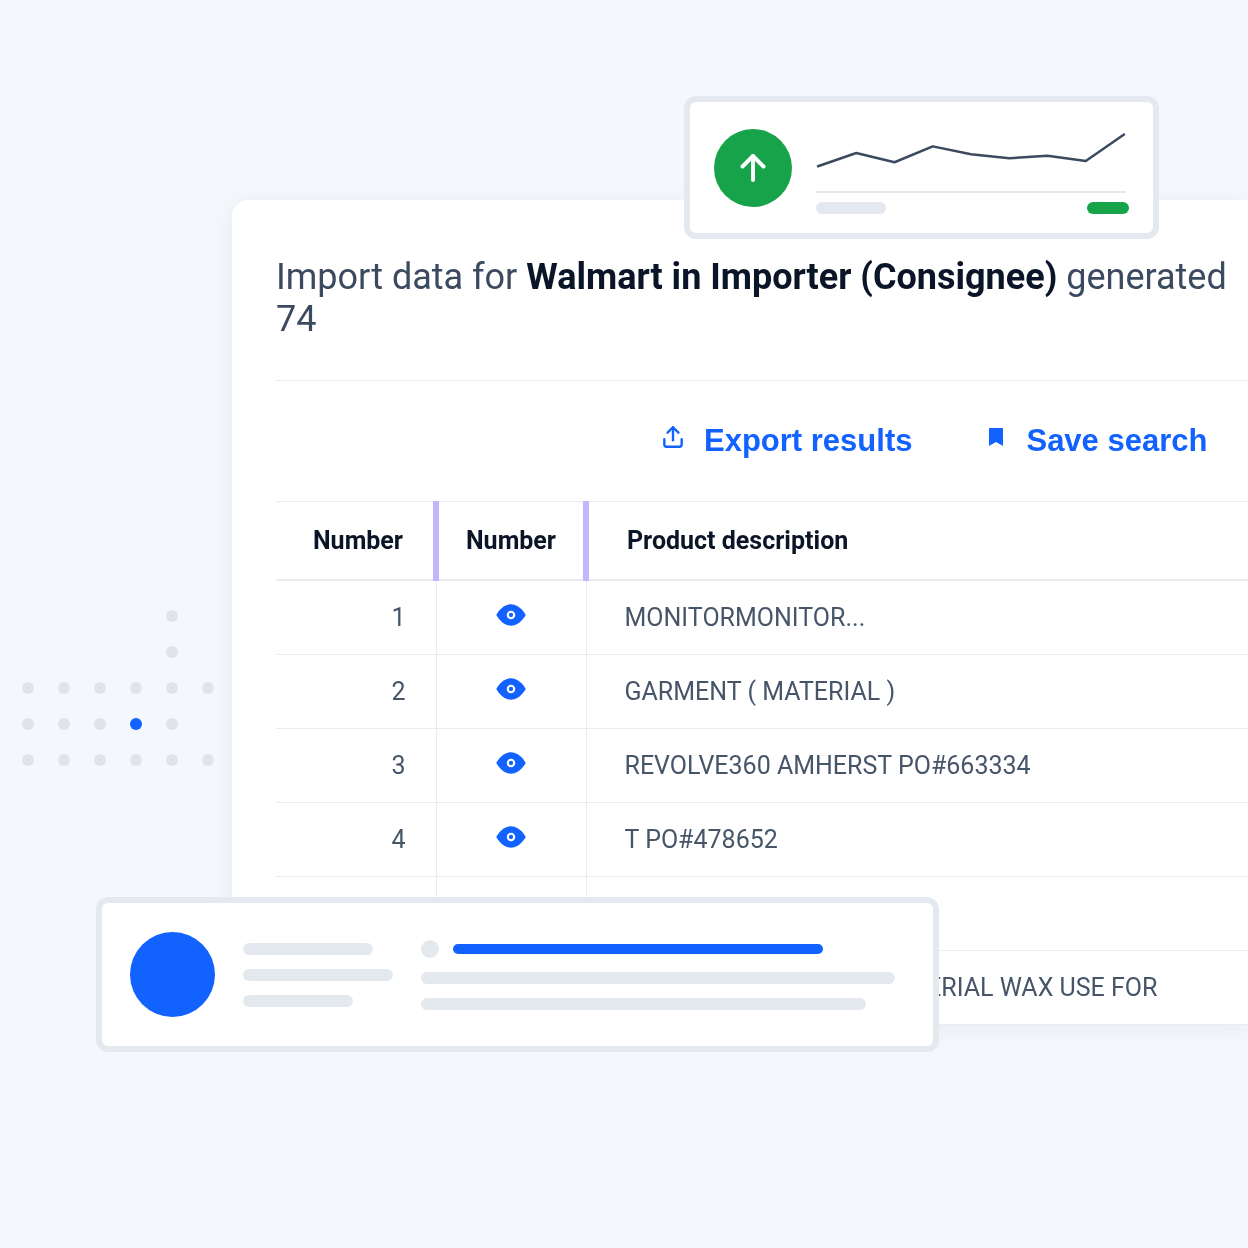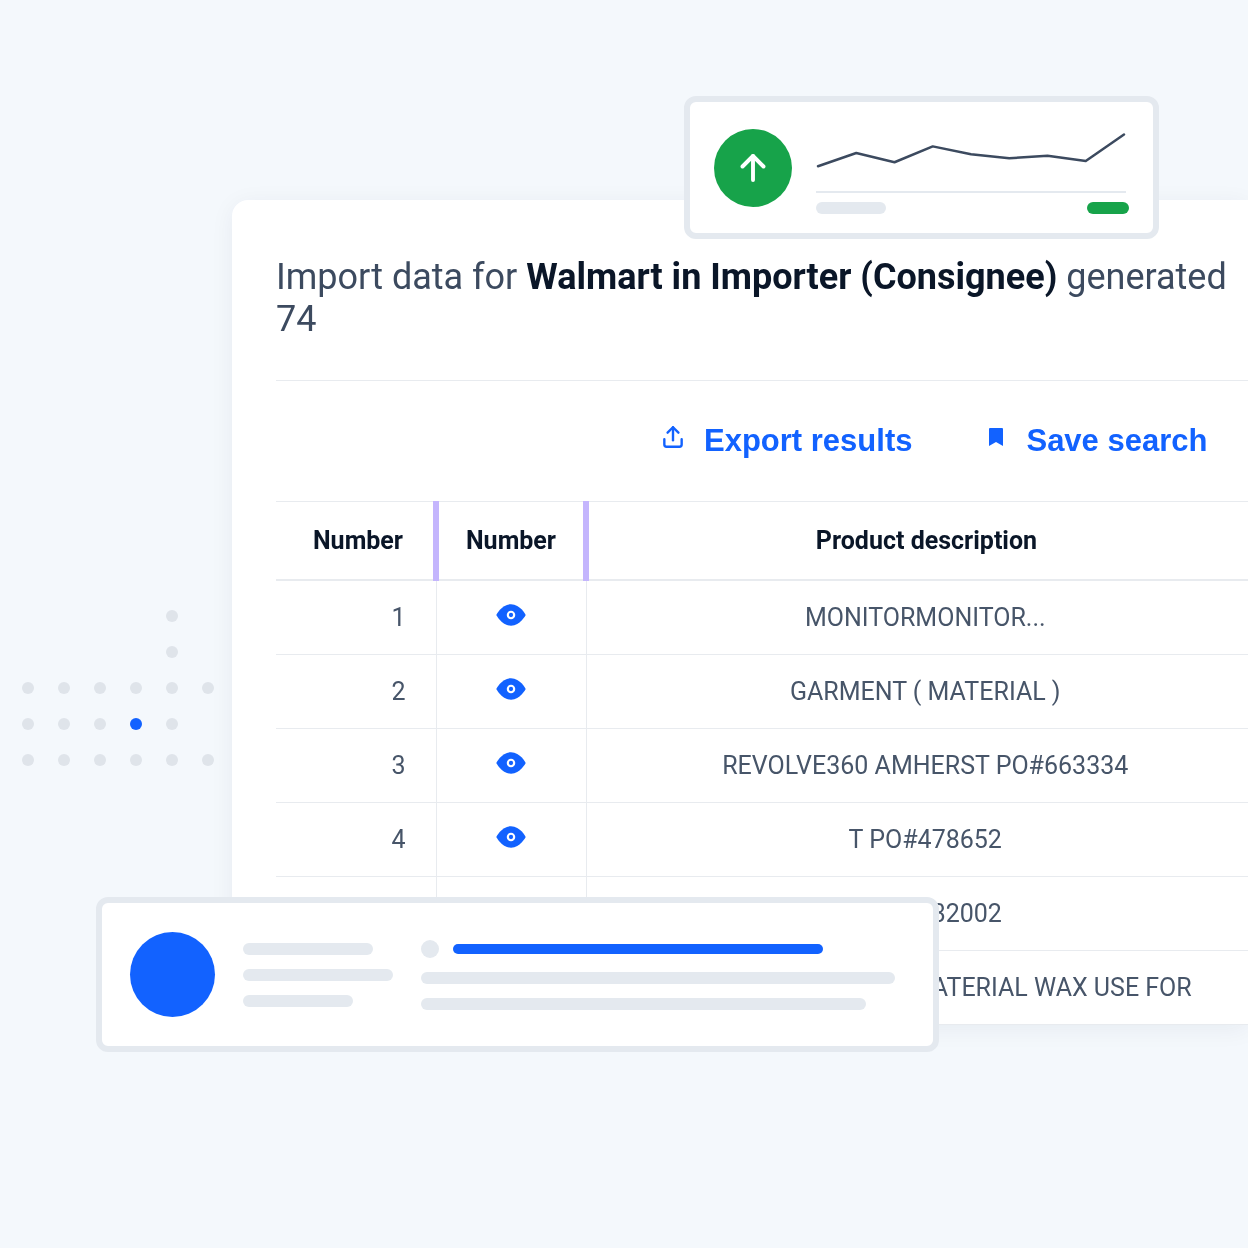--- a/index.html
+++ b/index.html
@@ -75,21 +75,21 @@
   font-size: 25px;
   color: #475569;
   padding: 22px;
   border-bottom: 1px solid #e8ebef;
   border-right: 1px solid #e8ebef;
   white-space: nowrap;
 }
 td:last-child { border-right: none; }
 .col-num { width: 160px; text-align: right; padding-right: 30px; }
 .col-det { width: 150px; text-align: center; }
-.col-desc { padding-left: 38px; text-align: center; }
+.col-desc { padding-left: 38px; }
 .eye-icon { color: #1262ff; display: inline-flex; }
 
 .chart-card {
   position: absolute;
   left: 684px;
   top: 96px;
   width: 475px;
   height: 143px;
   background: #fff;
   border: 6px solid #e4e9ef;

